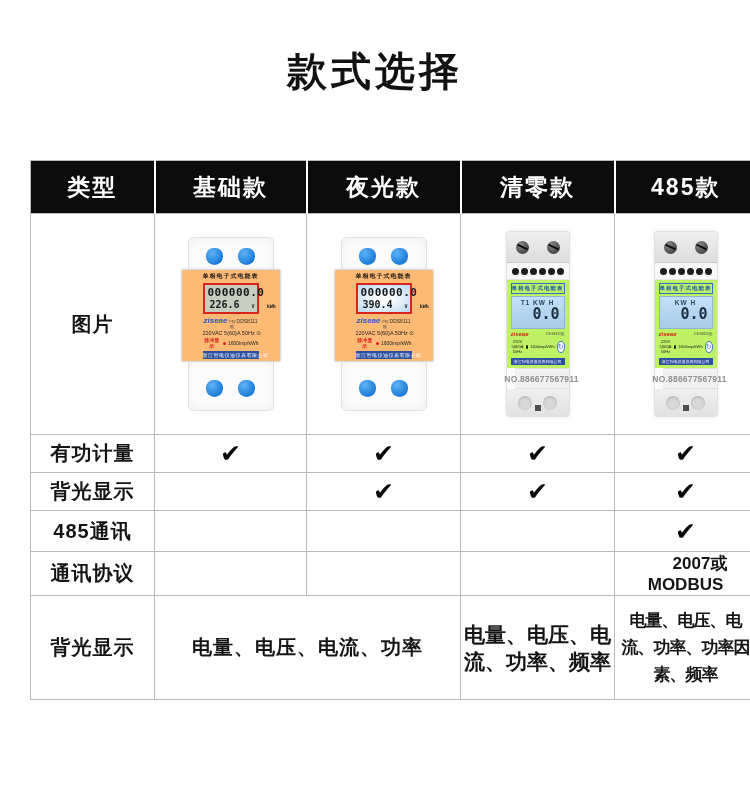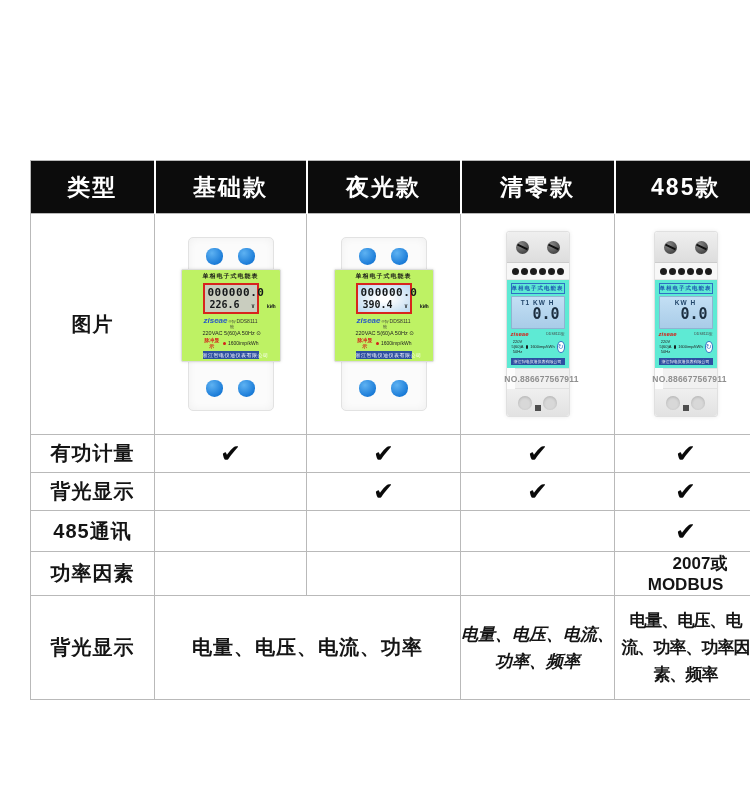--- a/index.html
+++ b/index.html
@@ -15,32 +15,32 @@
     height:50px;letter-spacing:2px;}
   .ctable th:not(:first-child){border-left:2px solid #ffffff;}
   .ctable td{border:1px solid #b9b9b9;text-align:center;vertical-align:middle;
     color:#151515;padding:0;}
   tr.r-img{height:221px;} tr.r-f1,tr.r-f2{height:38px;} tr.r-f3,tr.r-f4{height:41px;}
   tr.r-f5{height:40px;} tr.r-rt{height:104px;}
   .row-label{font-size:20px;font-weight:600;letter-spacing:1px;}
   .check{font-size:25px;font-weight:bold;color:#0a0a0a;display:inline-block;}
   .proto{font-size:17px;font-weight:600;letter-spacing:0;margin-left:29px;}
   .rt-merged{font-size:20px;font-weight:600;letter-spacing:1px;}
-  .rt-small{font-size:17px;font-weight:600;line-height:27px;padding:0 14px;font-style:italic;}
+  .rt-small{font-size:21px;font-weight:600;line-height:27px;padding:0 14px;}
   .rt-smaller{font-size:17px;font-weight:600;line-height:27px;padding:0 7px;letter-spacing:-1px;}
 
   
   .meter-a{width:84px;height:172px;margin:0 auto;background:#fbfbfb;border:1px solid #e2e2e2;
     border-radius:5px;box-shadow:inset 0 0 8px rgba(0,0,0,.05);display:flex;flex-direction:column;
     align-items:center;position:relative;}
   .ma-dots{display:flex;gap:15px;margin-top:10px;}
   .ma-dots-b{margin-top:auto;margin-bottom:13px;}
   .bdot{width:17px;height:17px;border-radius:50% 50% 55% 55%;
     background:radial-gradient(circle at 35% 30%,#5eb2f2 0%,#1b7cd8 70%,#1267b8 100%);}
-  .ma-face{width:100px;background:#bef264;border:1px solid #dcdcdc;border-radius:2px;
+  .ma-face{width:100px;background:#fdba74;border:1px solid #dcdcdc;border-radius:2px;
     margin-top:4px;padding:2px 21px;box-sizing:border-box;box-shadow:0 0 3px rgba(0,0,0,.12);z-index:2;}
   .ma-title{font-size:6px;font-weight:bold;color:#161616;text-align:center;
     letter-spacing:1px;white-space:nowrap;}
   .ma-lcd{margin-top:2px;border:2px solid #d7251d;background:#c9cdbf;padding:2px 3px 1px;}
   .ma-lcd.lcd-night{background:radial-gradient(ellipse at center,#ffffff 15%,#bcd9f0 95%);}
   .lcd1{font-family:"DejaVu Sans Mono",monospace;font-weight:bold;font-size:11px;line-height:12px;
     letter-spacing:0.5px;color:#15181a;text-align:center;white-space:nowrap;}
   .lcd2{display:flex;align-items:baseline;gap:12px;font-family:"DejaVu Sans Mono",monospace;
     font-weight:bold;font-size:10px;line-height:10px;color:#15181a;padding:1px 2px 0;}
   .lcd-unit{font-size:5px;} .lcd-kwh{font-size:5px;margin-left:auto;}
@@ -60,21 +60,21 @@
     border-radius:3px;display:flex;flex-direction:column;box-shadow:0 0 4px rgba(0,0,0,.08);}
   .mb-top{height:30px;background:linear-gradient(#efefef,#ddd);border-bottom:1px solid #ccc;
     display:flex;justify-content:space-around;align-items:center;border-radius:3px 3px 0 0;}
   .screw{width:13px;height:13px;border-radius:50%;
     background:radial-gradient(circle at 35% 30%,#8a8a8a,#2c2c2c);position:relative;}
   .screw::after{content:"";position:absolute;left:1px;right:1px;top:5px;height:2px;
     background:#0e0e0e;transform:rotate(25deg);}
   .mb-dots{height:16px;display:flex;justify-content:space-evenly;align-items:center;
     background:#f7f7f7;border-bottom:1px solid #e4e4e4;padding:0 3px;}
   .mb-dot{width:7px;height:7px;border-radius:50%;background:#1c1c1c;}
-  .mb-face{height:82px;background:#5eead4;padding:3px 4px;box-sizing:content-box;
+  .mb-face{height:82px;background:#bef264;padding:3px 4px;box-sizing:content-box;
     display:flex;flex-direction:column;}
   .mb-label{border:1px solid #2f6fc4;color:#1d57b0;font-size:5.5px;font-weight:bold;
     text-align:center;padding:1px 0;letter-spacing:1px;white-space:nowrap;}
   .mb-lcd{margin-top:2px;background:linear-gradient(#c3dff4,#a9cce8);border:1px solid #8fb3d1;
     height:33px;padding:2px 4px;box-sizing:border-box;}
   .mb-lcd-top{font-size:6.5px;font-weight:bold;color:#23476b;text-align:center;letter-spacing:1px;white-space:nowrap;}
   .mb-lcd-val{font-family:"DejaVu Sans Mono",monospace;font-weight:bold;font-size:15px;
     color:#1d2f40;text-align:right;line-height:17px;}
   .mb-brandrow{display:flex;justify-content:space-between;align-items:center;margin-top:2px;}
   .mb-brand{color:#d5221a;font-weight:bold;font-style:italic;font-size:6px;}
@@ -93,20 +93,21 @@
   .mb-bcirc{width:14px;height:14px;border-radius:50%;background:#d8d8d8;
     box-shadow:inset 0 1px 3px rgba(0,0,0,.18);}
   .mb-bottom::after{content:"";width:6px;height:6px;background:#4e4e4e;position:absolute;
     bottom:5px;left:50%;transform:translateX(-50%);}
 </style>
 </head>
 <body>
 
 <div class="stage">
 
+  <div class="page-title">款式选择</div>
 
   <table class="ctable">
     <colgroup>
         <col class="c1">
         <col class="c2">
         <col class="c3">
         <col class="c4">
         <col class="c5">
       </colgroup>
 
@@ -294,21 +295,21 @@
 
     <tr class="r-f4">
       <td><span class="row-label">485通讯</span></td>
       <td><span class="check"></span></td>
       <td><span class="check"></span></td>
       <td><span class="check"></span></td>
       <td><span class="check">✔</span></td>
     </tr>
 
     <tr class="r-f5">
-      <td><span class="row-label">功率因素</span></td>
+      <td><span class="row-label">通讯协议</span></td>
       <td><span></span></td>
       <td><span></span></td>
       <td><span></span></td>
       <td><span class="proto">2007或MODBUS</span></td>
     </tr>
 
     <tr class="r-rt">
       <td><span class="row-label">背光显示</span></td>
       <td colspan="2"><span class="rt-merged">电量、电压、电流、功率</span></td>
       <td class="rt-small">电量、电压、电流、功率、频率</td>

